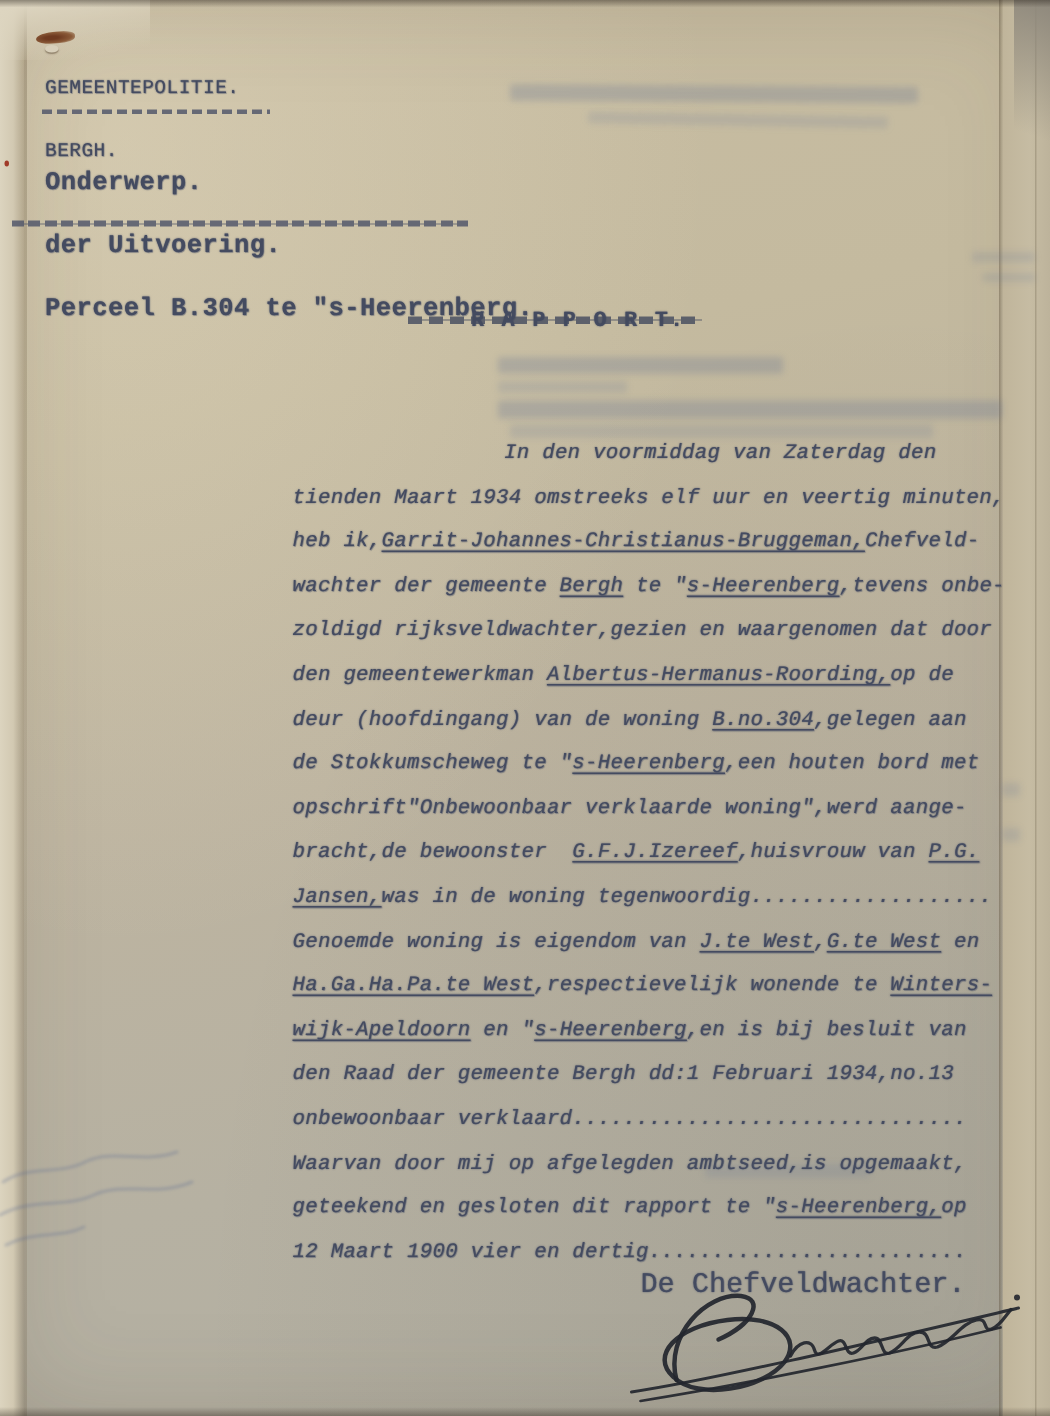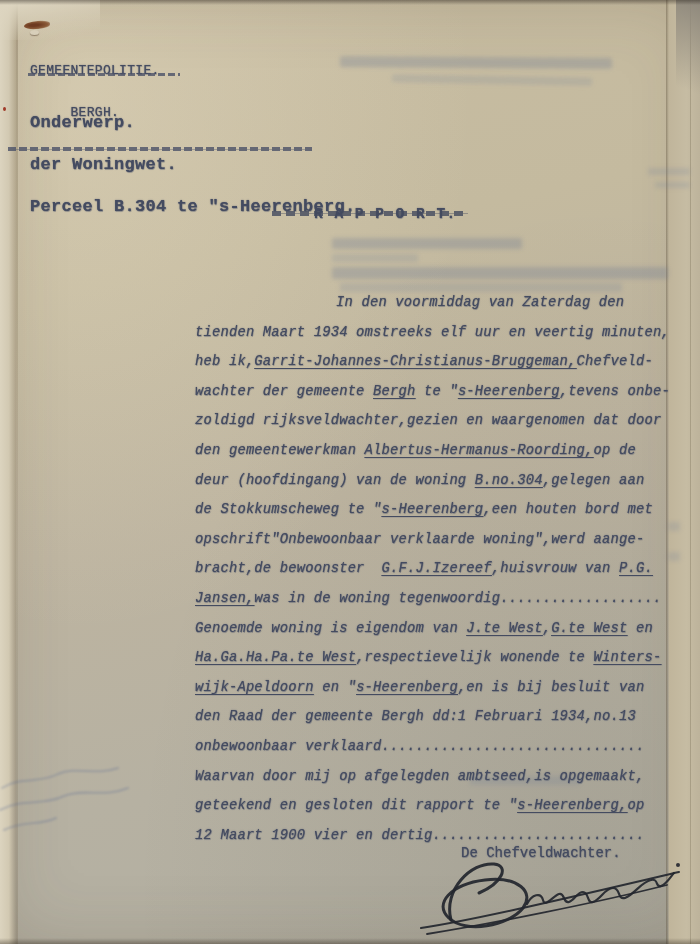--- a/index.html
+++ b/index.html
@@ -33,40 +33,40 @@
   
   .damage-mark{position:absolute;left:24px;top:21px;width:26px;height:8px;border-radius:60% 40% 50% 50%;
     background:radial-gradient(ellipse at 40% 50%, #6e3a20 20%, #8a5a38 60%, rgba(138,90,56,0) 100%);
     transform:rotate(-4deg);}
   .damage-hole{position:absolute;left:30px;top:30px;width:9px;height:5px;border-radius:50%;
     background:#d8cfba;box-shadow:0 1px 1px rgba(80,60,40,0.5);}
   .red-dot{position:absolute;left:3px;top:107px;width:3px;height:4px;background:#a03a28;border-radius:50%;}
   
   .typed{color:#444b60;text-shadow:0 0 1.2px rgba(64,72,98,0.85),0.5px 0.5px 0 rgba(64,72,98,0.30);
     filter:blur(0.25px);white-space:pre;}
-  .letterhead{position:absolute;left:30px;top:36px;font-size:13px;line-height:14px;letter-spacing:0.3px;text-align:center;}
+  .letterhead{position:absolute;left:30px;top:24px;font-size:13px;line-height:14px;letter-spacing:0.3px;}
   .subject-block{position:absolute;left:30px;top:88px;font-size:17px;line-height:14px;letter-spacing:0.3px;font-weight:bold;}
   .dashline{position:absolute;height:3px;opacity:0.8;
     background:repeating-linear-gradient(90deg,#4c5268 0 7px,rgba(76,82,104,0) 7px 10px);
     filter:blur(0.3px);}
   .dash-letterhead{left:28px;top:73px;width:152px;}
   .dash-subject{left:8px;top:147px;width:304px;height:4px;
     background:
       repeating-linear-gradient(90deg,#4c5268 0 8px,rgba(76,82,104,0) 8px 11px),
       linear-gradient(rgba(76,82,104,0) 2px,rgba(76,82,104,0.45) 2px 3px,rgba(76,82,104,0) 3px);}
   .report-title{position:absolute;left:314px;top:206px;font-size:14.5px;letter-spacing:1.5px;font-weight:bold;}
   .dash-title{left:272px;top:211px;width:196px;height:5px;
     background:
       repeating-linear-gradient(90deg,#434a5e 0 9px,rgba(67,74,94,0) 9px 14px),
       linear-gradient(rgba(67,74,94,0) 2px,rgba(67,74,94,0.5) 2px 3px,rgba(67,74,94,0) 3px);}
   .report-body{position:absolute;left:195px;top:288px;width:482px;font-size:13.8px;line-height:29.6px;letter-spacing:0.2px;font-style:italic;}
   .bline{white-space:pre;}
   .bline .u{text-decoration:underline;text-underline-offset:3px;text-decoration-thickness:1.4px;}
   .indent{padding-left:141px;}
-  .closing{position:absolute;left:461px;top:845px;font-size:14px;}
+  .closing{position:absolute;left:427px;top:845px;font-size:19px;}
   
   .bleed{position:absolute;background:rgba(96,112,148,0.16);filter:blur(2px);border-radius:2px;}
   .bleed.strong{background:rgba(90,106,144,0.25);}
   
   .signature{position:absolute;left:415px;top:852px;width:275px;height:90px;}
   .signature path{fill:none;stroke:#23262e;stroke-linecap:round;stroke-linejoin:round;opacity:0.92;}
   .hand-bleed{position:absolute;left:0;top:758px;width:170px;height:80px;opacity:0.30;}
   .hand-bleed path{fill:none;stroke:#5a6a92;stroke-width:2;stroke-linecap:round;filter:blur(1px);}
 </style>
 </head>
@@ -105,21 +105,21 @@
   </svg>
 
   <div class="letterhead typed">
     <div>GEMEENTEPOLITIE.</div>
     <div>BERGH.</div>
   </div>
   <div class="dashline dash-letterhead"></div>
 
   <div class="subject-block typed">
     <div>Onderwerp.</div>
-    <div>der Woningwet.</div>
+    <div>der Uitvoering.</div>
     <div>Perceel B.304 te "s-Heerenberg.</div>
   </div>
   <div class="dashline dash-subject"></div>
 
   <div class="report-title typed">R A P P O R T.</div>
   <div class="dashline dash-title"></div>
 
   <div class="report-body typed"><div class="bline indent"><span>In den voormiddag van Zaterdag den</span></div><div class="bline"><span>tienden Maart 1934 omstreeks elf uur en veertig minuten,</span></div><div class="bline"><span>heb ik,</span><span class="u">Garrit-Johannes-Christianus-Bruggeman,</span><span>Chefveld-</span></div><div class="bline"><span>wachter der gemeente </span><span class="u">Bergh</span><span> te "</span><span class="u">s-Heerenberg</span><span>,tevens onbe-</span></div><div class="bline"><span>zoldigd rijksveldwachter,gezien en waargenomen dat door</span></div><div class="bline"><span>den gemeentewerkman </span><span class="u">Albertus-Hermanus-Roording,</span><span>op de</span></div><div class="bline"><span>deur (hoofdingang) van de woning </span><span class="u">B.no.304</span><span>,gelegen aan</span></div><div class="bline"><span>de Stokkumscheweg te "</span><span class="u">s-Heerenberg</span><span>,een houten bord met</span></div><div class="bline"><span>opschrift"Onbewoonbaar verklaarde woning",werd aange-</span></div><div class="bline"><span>bracht,de bewoonster  </span><span class="u">G.F.J.Izereef</span><span>,huisvrouw van </span><span class="u">P.G.</span></div><div class="bline"><span class="u">Jansen,</span><span>was in de woning tegenwoordig...................</span></div><div class="bline"><span>Genoemde woning is eigendom van </span><span class="u">J.te West</span><span>,</span><span class="u">G.te West</span><span> en</span></div><div class="bline"><span class="u">Ha.Ga.Ha.Pa.te West</span><span>,respectievelijk wonende te </span><span class="u">Winters-</span></div><div class="bline"><span class="u">wijk-Apeldoorn</span><span> en "</span><span class="u">s-Heerenberg</span><span>,en is bij besluit van</span></div><div class="bline"><span>den Raad der gemeente Bergh dd:1 Februari 1934,no.13</span></div><div class="bline"><span>onbewoonbaar verklaard...............................</span></div><div class="bline"><span>Waarvan door mij op afgelegden ambtseed,is opgemaakt,</span></div><div class="bline"><span>geteekend en gesloten dit rapport te "</span><span class="u">s-Heerenberg,</span><span>op</span></div><div class="bline"><span>12 Maart 1900 vier en dertig.........................</span></div></div>
 
   <div class="closing typed">De Chefveldwachter.</div>

